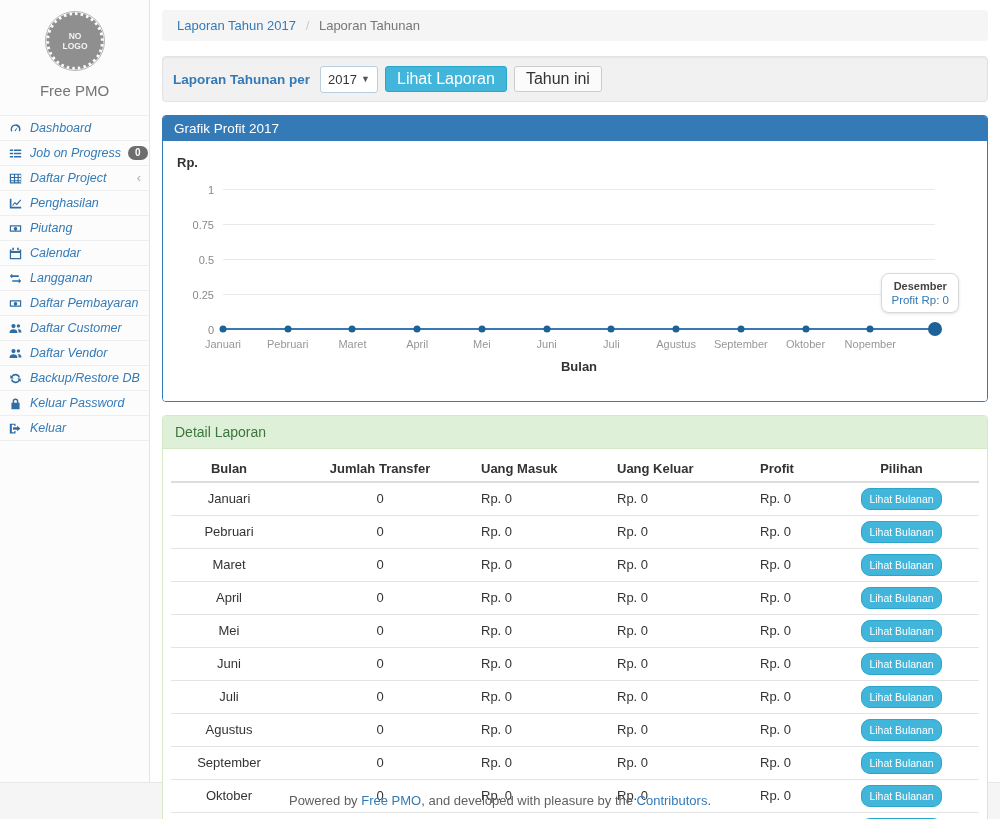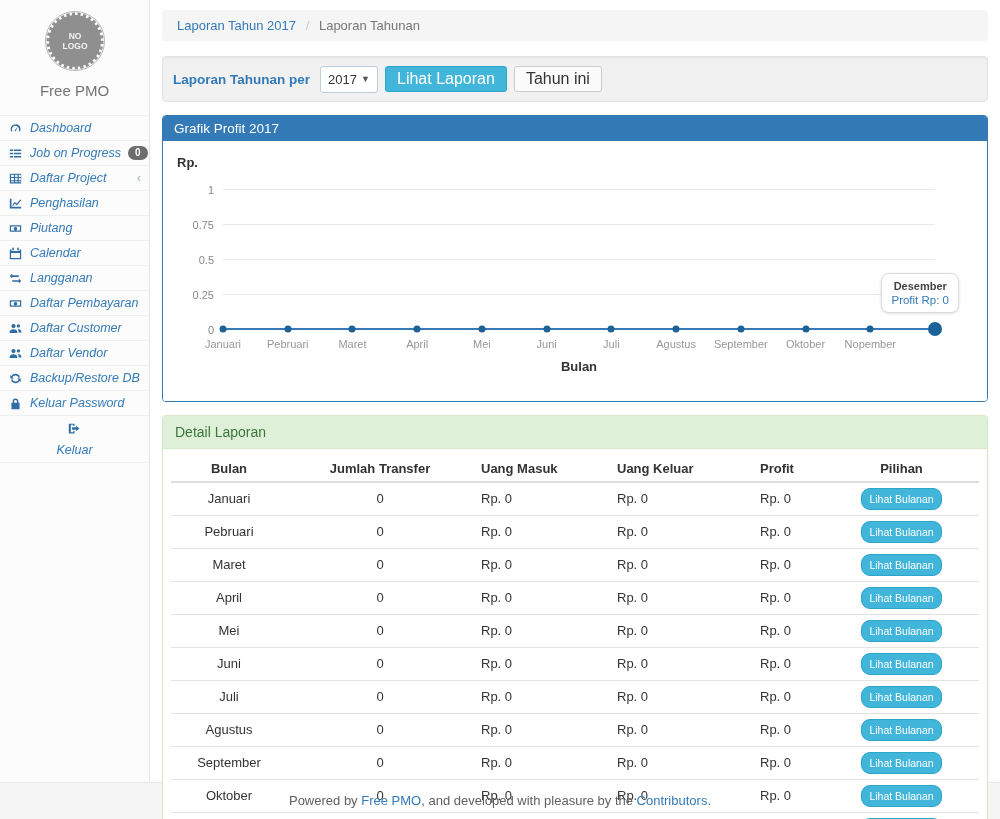--- a/index.html
+++ b/index.html
@@ -19,21 +19,21 @@
     border-right:1px solid #e4e4e4; flex:0 0 150px;
   }
   .logo-block { text-align:center; padding:10px 0 4px; }
   .brand { color:#747474; font-size:15px; margin-top:6px; }
   .menu { list-style:none; margin:12px 0 0; padding:0; }
   .menu li {
     display:flex; align-items:center; gap:7px;
     padding:5px 8px; font-size:12.5px; color:#337ab7;
     border-top:1px solid #efefef; cursor:pointer; line-height:14px;
   }
-  .menu li:last-child { border-bottom:1px solid #efefef;flex-direction:column; }
+  .menu li:last-child { border-bottom:1px solid #efefef; }
   .mi-icon { width:15px; height:13px; display:inline-flex; align-items:center; justify-content:center; color:#2f6da4; flex:0 0 15px; }
   .mi-icon svg { width:13px; height:13px; fill:currentColor; }
   .mi-label { white-space:nowrap;font-style:italic; }
   .mi-badge {
     margin-left:auto; background:#6d6d6d; color:#fff; font-size:10px; font-weight:bold;
     border-radius:9px; padding:2px 7px; line-height:10px;
   }
   .mi-chevron { margin-left:auto; color:#9ab2c9; font-size:13px; line-height:10px; }
 
   

